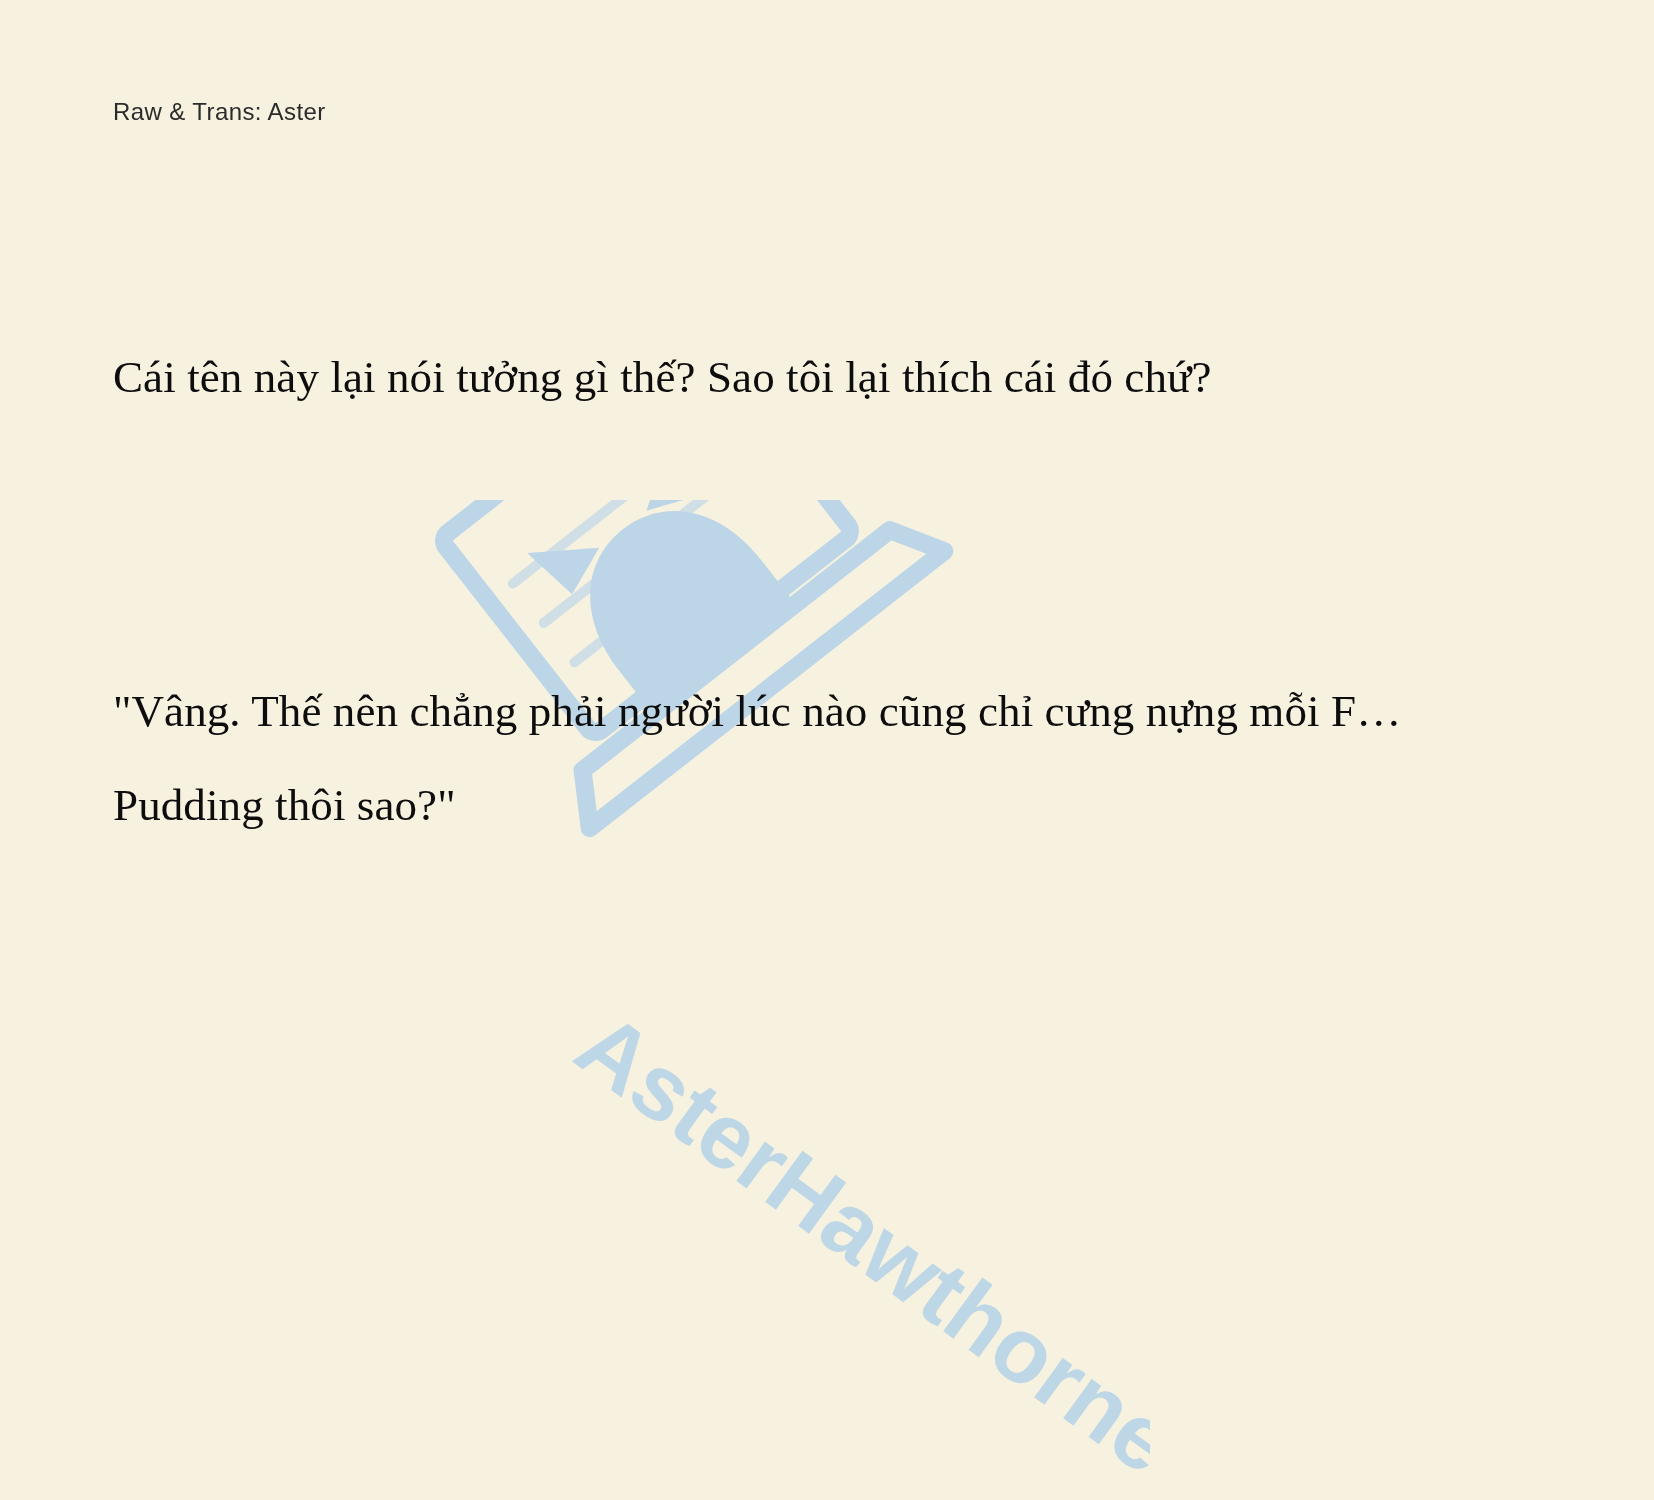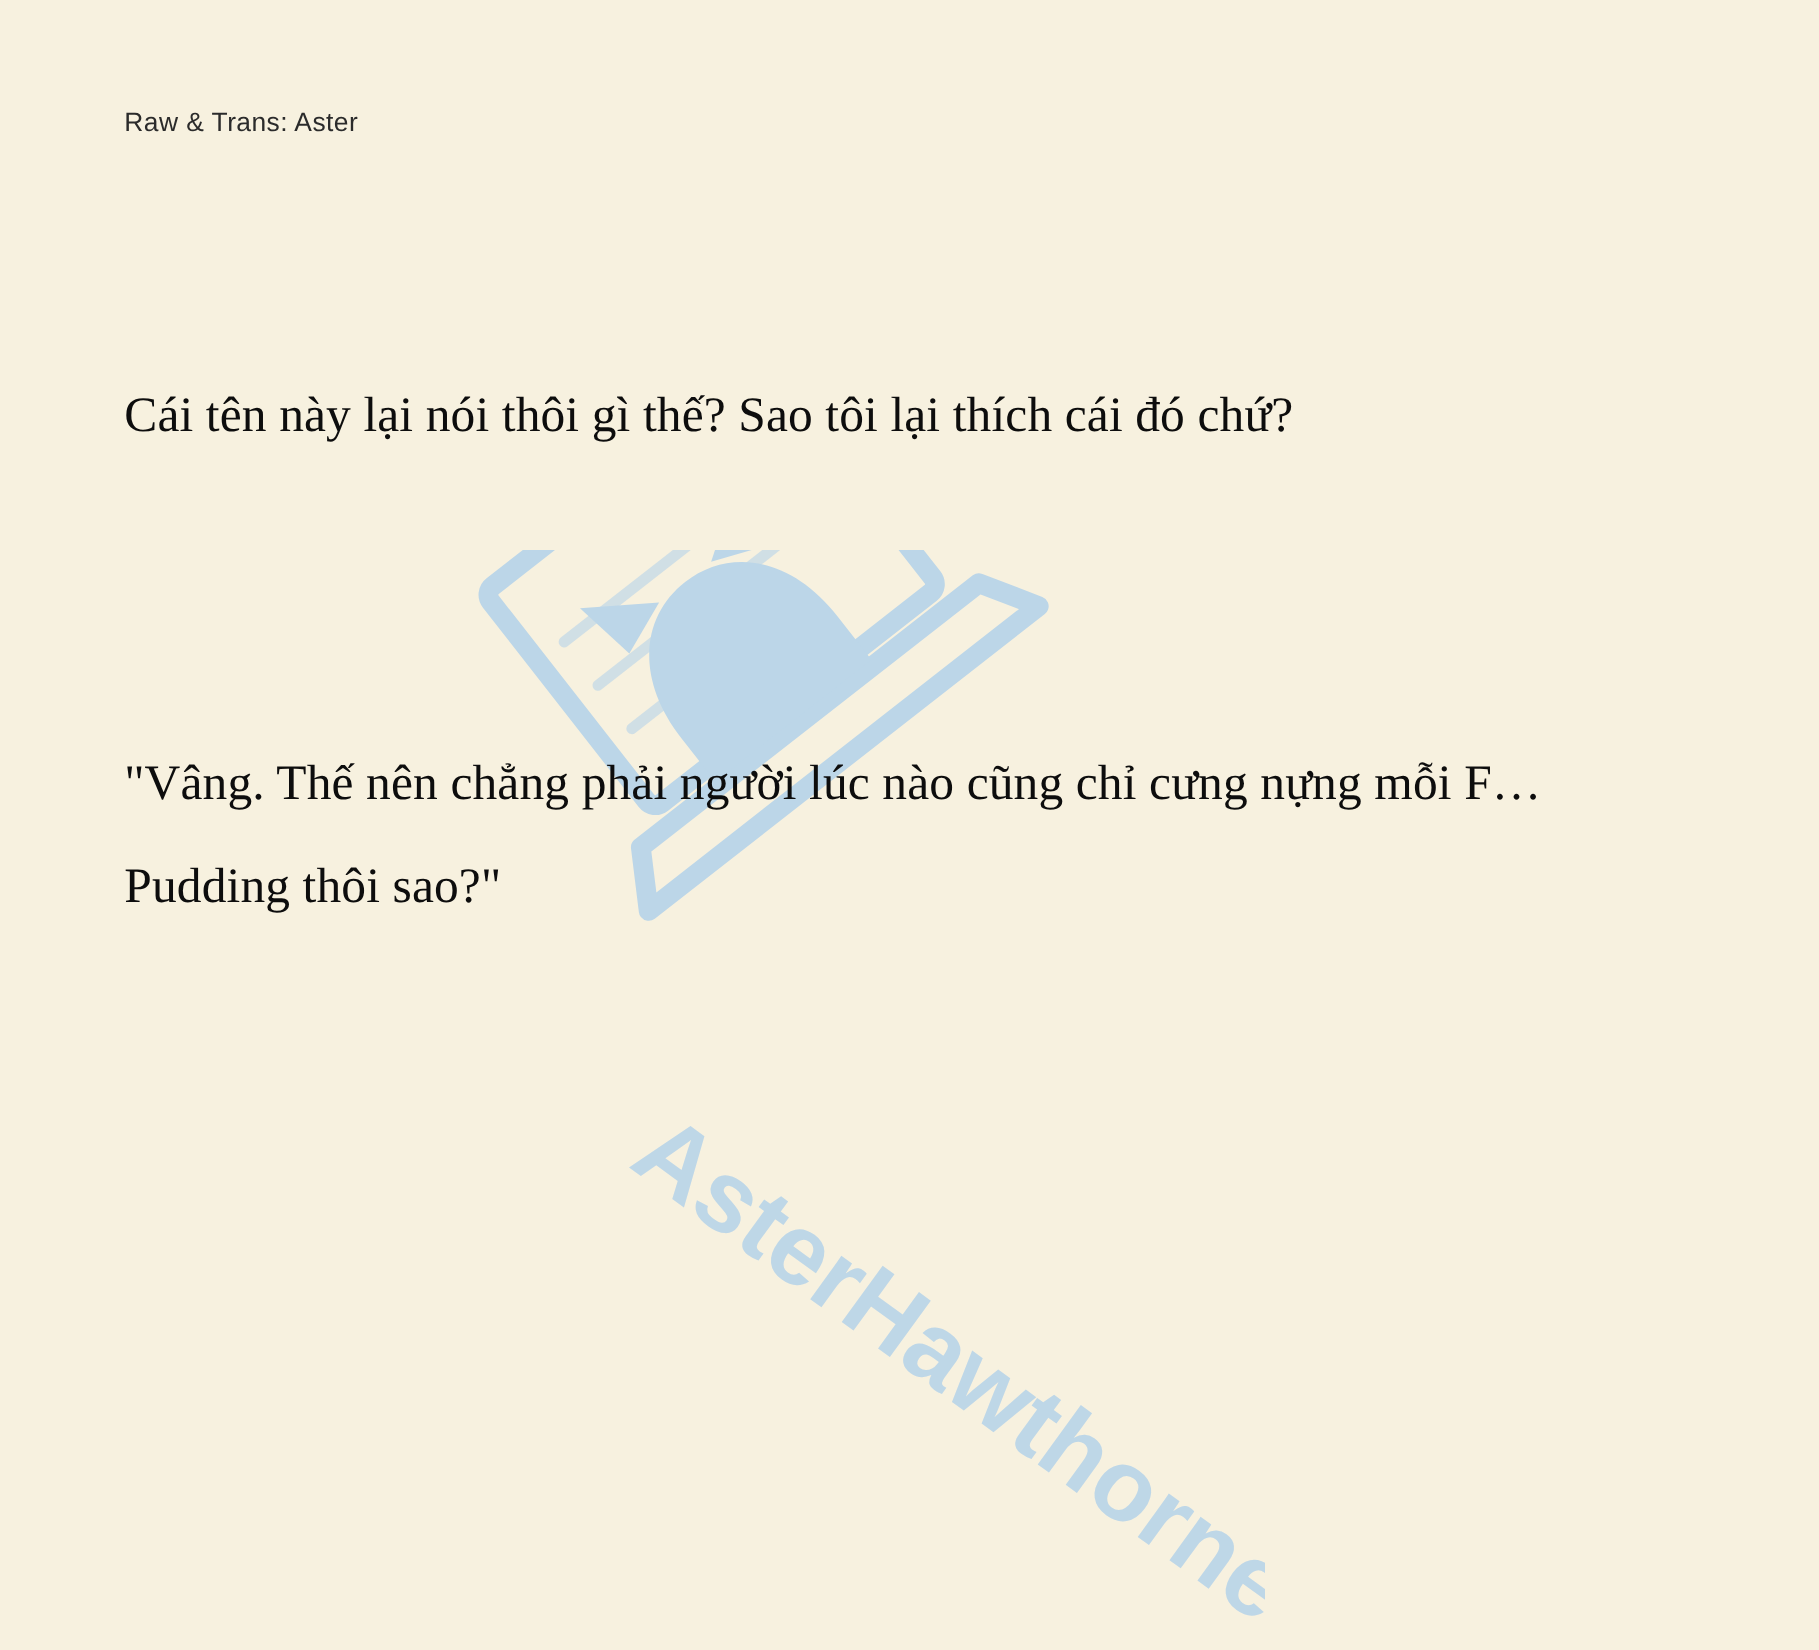--- a/index.html
+++ b/index.html
@@ -89,19 +89,19 @@
         <path d="M230 60 L240 0 L180 40 Z"></path>
       </g>
 
       <text x="240" y="560" transform="rotate(36 240 560)" fill="#bcd6e8" font-family="Liberation Sans, sans-serif" font-size="92" font-weight="bold" opacity="0.95">AsterHawthorne</text>
     </svg>
   </div>
 
   <div class="credits">Raw &amp; Trans: Aster</div>
 
   <div class="content">
-    <p class="para">Cái tên này lại nói thôi gì thế? Sao tôi lại thích cái đó chứ?</p>
+    <p class="para">Cái tên này lại nói tưởng gì thế? Sao tôi lại thích cái đó chứ?</p>
     <div class="gap-1"></div>
     <p class="para">"Vâng. Thế nên chẳng phải người lúc nào cũng chỉ cưng nựng mỗi F… Pudding thôi sao?"</p>
     <div class="gap-2"></div>
   </div>
 
 </div>
 
 </body></html>

